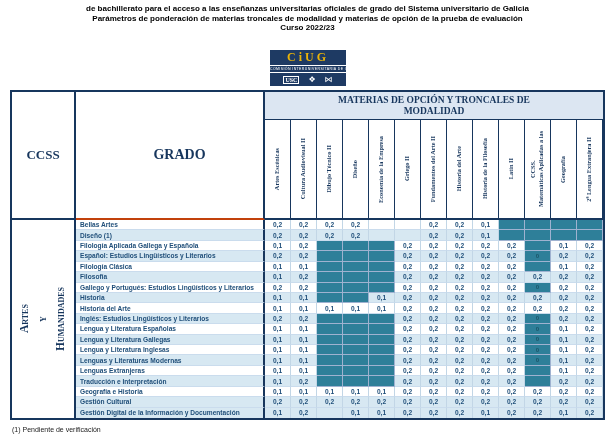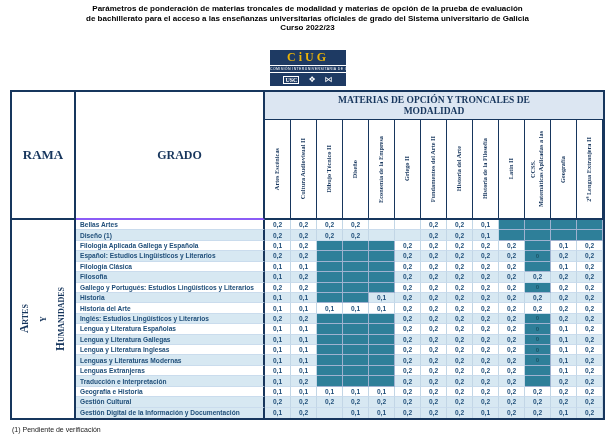--- a/index.html
+++ b/index.html
@@ -22,21 +22,21 @@
   .uni-usc{font-size:6px;font-weight:bold;font-family:"Liberation Serif",serif;border:0.5px solid #fff;padding:0 1px;}
   .uni-glyph{font-size:8px;line-height:8px;}
   
   .ptable{position:absolute;left:10px;top:90px;width:595px;height:330px;background:#fff;
     display:grid;box-sizing:border-box;border:2px solid #17365d;
     grid-template-columns:64px 189px repeat(13,1fr);
     grid-template-rows:28px 100px repeat(19,1fr);}
   .hc{box-sizing:border-box;display:flex;align-items:center;justify-content:center;
     color:#17365d;font-family:"Liberation Serif",serif;font-weight:bold;}
   .rama-h{grid-column:1;grid-row:1/3;font-size:13px;border-right:2px solid #17365d;border-bottom:2px solid #17365d;}
-  .grado-h{grid-column:2;grid-row:1/3;font-size:12px;border-right:2px solid #17365d;border-bottom:2px solid #8b5cf6;padding-left:20px;}
+  .grado-h{grid-column:2;grid-row:1/3;font-size:14px;border-right:2px solid #17365d;border-bottom:2px solid #c2410c;padding-left:20px;}
   .materias-h{grid-column:3/16;grid-row:1;background:#dce6f2;font-size:9.5px;text-align:center;
     border-bottom:1px solid #17365d;padding:1px 58px;line-height:11px;}
   .colhead{grid-row:2;box-sizing:border-box;border-right:1px solid #17365d;border-bottom:2px solid #17365d;
     display:flex;align-items:center;justify-content:center;overflow:hidden;background:#fff;}
   .colhead:last-of-type{border-right:none;}
   .colhead span{writing-mode:vertical-lr;transform:rotate(180deg);
     font-family:"Liberation Serif",serif;font-weight:bold;font-size:6.3px;line-height:1.3;
     color:#17365d;max-height:92px;text-align:center;}
   .rama-body{grid-column:1;grid-row:3/22;box-sizing:border-box;border-right:2px solid #17365d;
     display:flex;align-items:center;justify-content:center;background:#fff;}
@@ -53,37 +53,37 @@
   .dark{background:#2e7f99;border-right:1px solid #9fb2d0;border-bottom:1px solid #9fb2d0;color:#2e7f99;}
   .dark0{color:#1b5569;font-size:6px;}
   .lastrow{border-bottom:none;}
   
   .footnote{position:absolute;left:12px;top:426px;font-size:7px;color:#1a1a1a;}
 </style>
 </head>
 <body>
 
 <div class="titleblock">
+  <div class="tline">de bachillerato para el acceso a las enseñanzas universitarias oficiales de grado del Sistema universitario de Galicia</div>
   <div class="tline">Parámetros de ponderación de materias troncales de modalidad y materias de opción de la prueba de evaluación</div>
-  <div class="tline">de bachillerato para el acceso a las enseñanzas universitarias oficiales de grado del Sistema universitario de Galicia</div>
   <div class="tline">Curso 2022/23</div>
 </div>
 
 <div class="logo">
   <div class="logo-main">CiUG</div>
   <div class="logo-caption">COMISIÓN INTERUNIVERSITARIA DE GALICIA</div>
   <div class="logo-unis">
     <span class="uni-usc">USC</span>
     <span class="uni-glyph">❖</span>
     <span class="uni-glyph">⋈</span>
   </div>
 </div>
 
 <div class="ptable" id="ptable">
-  <div class="hc rama-h">RAMA</div>
+  <div class="hc rama-h">CCSS</div>
   <div class="hc grado-h">GRADO</div>
   <div class="hc materias-h">MATERIAS DE OPCIÓN Y TRONCALES DE MODALIDAD</div>
   <div class="rama-body">
     <span>Artes
 y
 Humanidades</span>
   </div>
 <div class="colhead" style="grid-area: 2 / 3;">
       <span>Artes Escénicas</span>
     </div>

